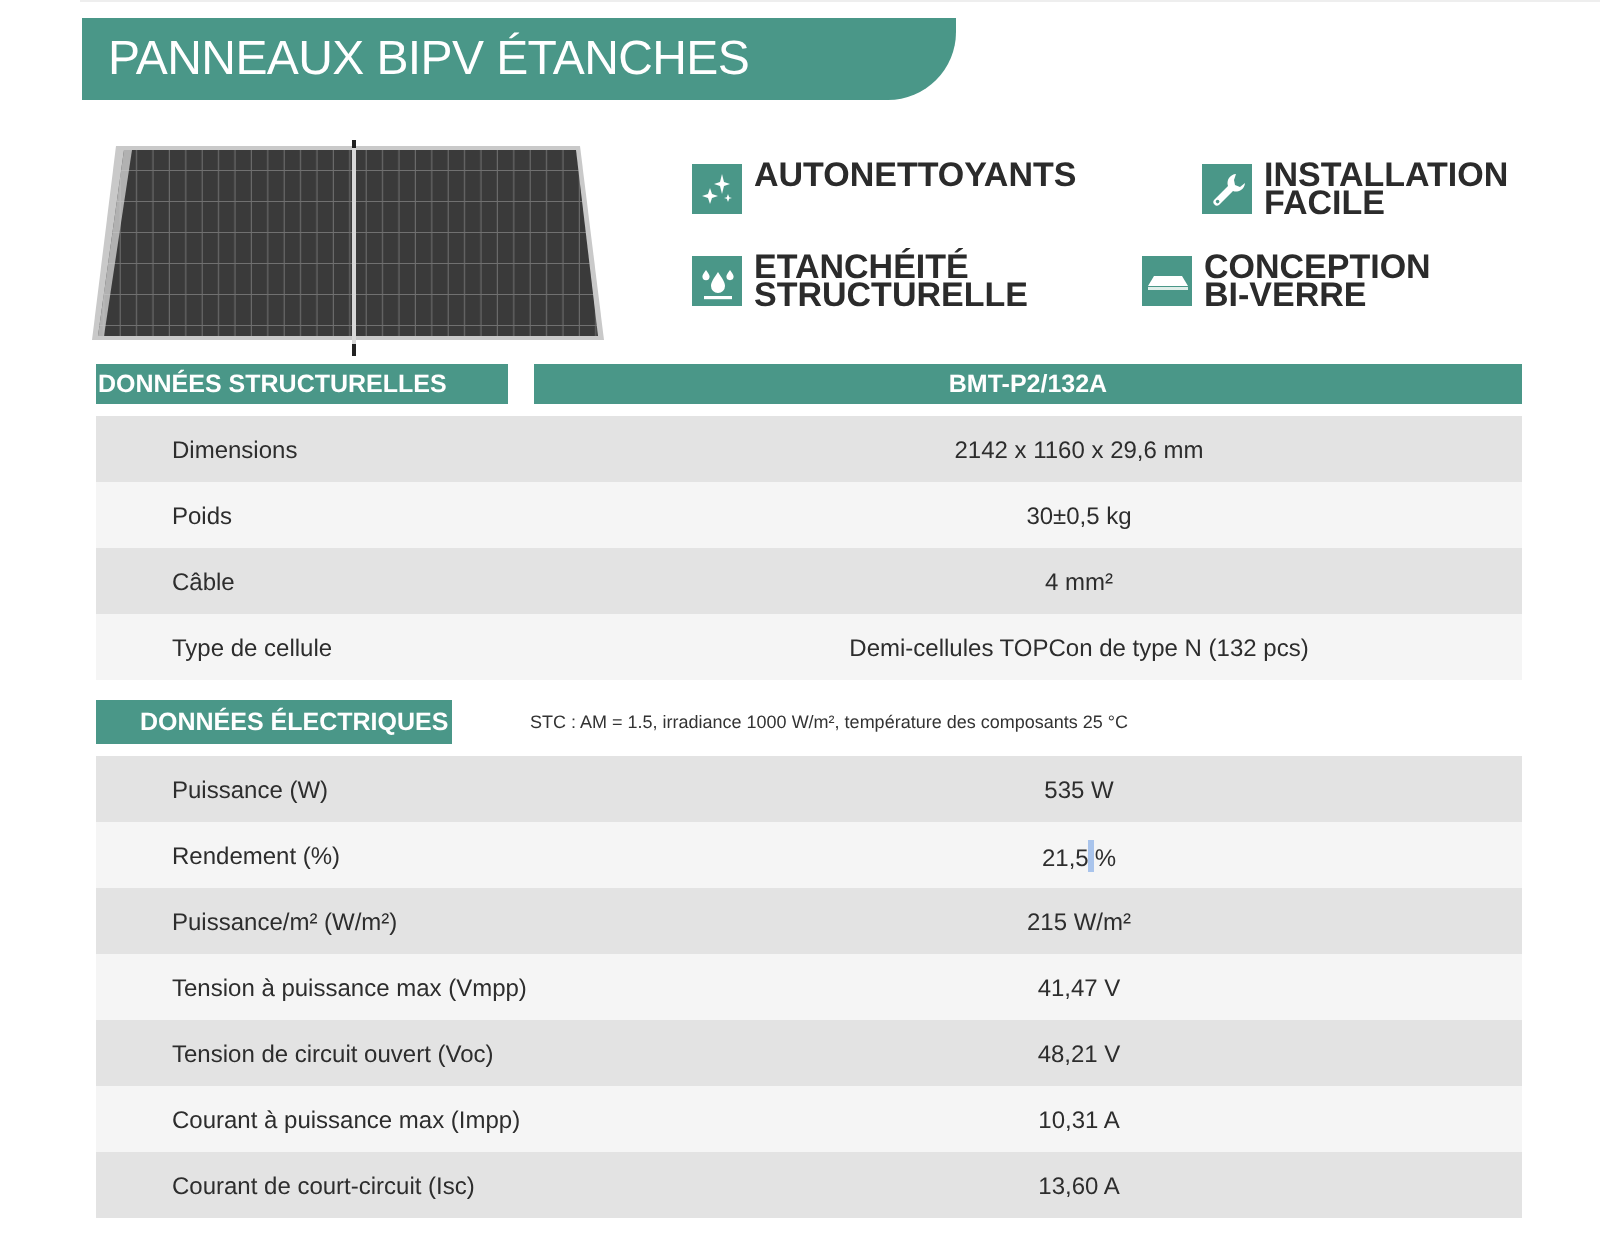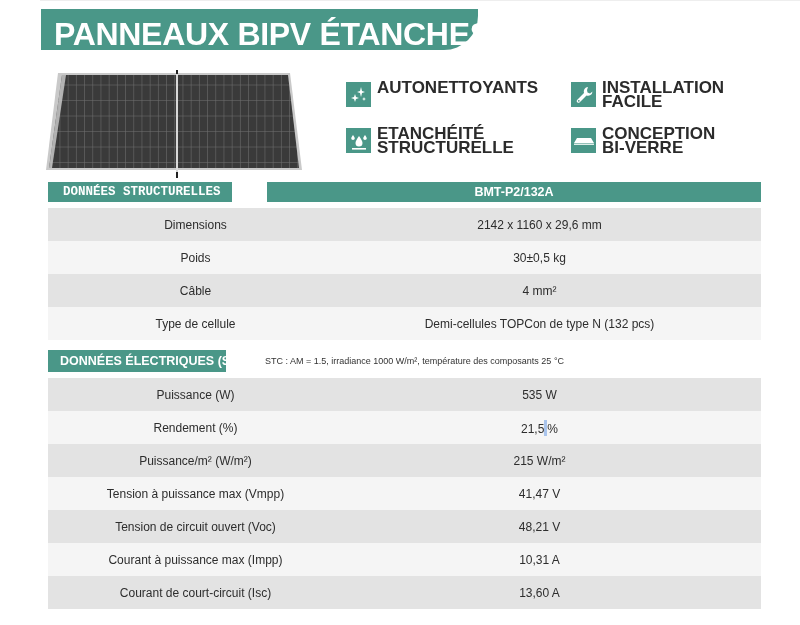--- a/index.html
+++ b/index.html
@@ -1,41 +1,41 @@
 <!DOCTYPE html>
 <html><head>
 <meta charset="utf-8">
 <style>
   html, body { margin: 0; padding: 0; background: #ffffff; }
   body { width: 800px; height: 625px; position: relative; overflow: hidden;
          font-family: "Liberation Sans", "DejaVu Sans", sans-serif; color: #2a2a2a; }
   .topline { position: absolute; left: 40px; top: 0; width: 760px; height: 1px; background: #eeeeee; }
   .banner { position: absolute; left: 41px; top: 9px; width: 437px; height: 41px;
             background: #4a9788; border-bottom-right-radius: 34px; border-top-right-radius: 0; }
-  .banner-title { position: absolute; left: 13px; top: 7px; color: #fff; font-weight: bold;
-                  font-size: 32px; letter-spacing: -0.3px; white-space: nowrap; }
+  .banner-title { position: absolute; left: 13px; top: 7px; color: #fff; font-weight: normal;
+                  font-size: 24px; letter-spacing: -0.3px; white-space: nowrap; }
 
   .panel-img { position: absolute; left: 44px; top: 70px; width: 260px; height: 108px; }
 
   .feature { position: absolute; display: flex; align-items: flex-start; }
   .feature .ico { width: 25px; height: 25px; background: #4a9788; display: flex;
                   align-items: center; justify-content: center; flex: 0 0 25px; }
   .feature .lbl { margin-left: 6px; font-size: 17px; font-weight: bold; line-height: 14px;
                   color: #2b2b2b; margin-top: -1px; }
   .feature .lbl span { display: block; white-space: nowrap; }
 
   .sec-head { position: absolute; background: #4a9788; color: #fff; font-weight: bold;
               font-size: 12.5px; display: flex; align-items: center; white-space: nowrap; }
   .note { position: absolute; font-size: 9px; color: #333; white-space: nowrap; }
 
   .table { position: absolute; left: 48px; width: 713px; }
   .row { height: 33px; display: flex; align-items: center; font-size: 12px; color: #2d2d2d; }
   .row:nth-child(odd) { background: #e3e3e3; }
   .row:nth-child(even) { background: #f5f5f5; }
-  .row .k { width: 270px; padding-left: 25px; box-sizing: border-box; white-space: nowrap; text-align: center; }
+  .row .k { width: 270px; padding-left: 38px; box-sizing: border-box; white-space: nowrap; }
   .row .v { position: absolute; left: 270px; right: 0; text-align: center; white-space: nowrap; }
   .row { position: relative; }
   .caret { display: inline-block; width: 3px; height: 16px; background: #a9c4ec;
            vertical-align: -3px; margin: 0 0 0 0; }
 </style>
 </head>
 <body>
 
 <div class="topline"></div>
 
@@ -65,21 +65,21 @@
       <path d="M12 2 L13 6 L16 7 L13 8 L12 12 L11 8 L8 7 L11 6 Z" fill="#fff"></path>
       <path d="M6 9 L7 12 L10 13 L7 14 L6 17 L5 14 L2 13 L5 12 Z" fill="#fff"></path>
       <path d="M15 12 L15.6 13.6 L17 14 L15.6 14.4 L15 16 L14.4 14.4 L13 14 L14.4 13.6 Z" fill="#fff"></path>
     </svg>
   </div>
   <div class="lbl">
     <span>AUTONETTOYANTS</span>
   </div>
 </div>
 
-<div class="feature" style="left:571px; top:82px;">
+<div class="feature" style="left:601px; top:82px;">
   <div class="ico">
     <svg width="20" height="20" viewBox="0 0 20 20">
       <path d="M14 2 a4.5 4.5 0 0 0 -4 6 L3 15 a1.8 1.8 0 0 0 2.5 2.5 L12.5 10.5 a4.5 4.5 0 0 0 6 -4 l-2.5 2 l-2.5 -1 l-0.5 -2.5 Z" fill="#fff"></path>
       <circle cx="4.8" cy="15.8" r="0.9" fill="#4a9788"></circle>
     </svg>
   </div>
   <div class="lbl">
     <span>INSTALLATION</span>
     <span>FACILE</span>
   </div>
@@ -106,21 +106,21 @@
       <polygon points="4,7 18,7 21,12 1,12" fill="#fff"></polygon>
       <rect x="1" y="12.5" width="20" height="1.5" fill="#dfeee9"></rect>
     </svg>
   </div>
   <div class="lbl">
     <span>CONCEPTION</span>
     <span>BI-VERRE</span>
   </div>
 </div>
 
-<div class="sec-head" style="left:48px; top:182px; width:184px; height:20px; padding-left:15px; box-sizing:border-box;font-family:Liberation Mono, monospace;">DONNÉES STRUCTURELLES</div>
+<div class="sec-head" style="left:48px; top:182px; width:206px; height:20px; padding-left:1px; box-sizing:border-box;">DONNÉES STRUCTURELLES</div>
 <div class="sec-head" style="left:267px; top:182px; width:494px; height:20px; justify-content:center;">BMT-P2/132A</div>
 
 <div class="table" style="top:208px;">
   <div class="row">
     <span class="k">Dimensions</span>
     <span class="v">2142 x 1160 x 29,6 mm</span>
   </div>
   <div class="row">
     <span class="k">Poids</span>
     <span class="v">30±0,5 kg</span>
@@ -128,21 +128,21 @@
   <div class="row">
     <span class="k">Câble</span>
     <span class="v">4 mm²</span>
   </div>
   <div class="row">
     <span class="k">Type de cellule</span>
     <span class="v">Demi-cellules TOPCon de type N (132 pcs)</span>
   </div>
 </div>
 
-<div class="sec-head" style="left:48px; top:350px; width:178px; height:22px; padding-left:12px; box-sizing:border-box;">DONNÉES ÉLECTRIQUES (STC)</div>
+<div class="sec-head" style="left:48px; top:350px; width:178px; height:22px; padding-left:22px; box-sizing:border-box;">DONNÉES ÉLECTRIQUES (STC)</div>
 <div class="note" style="left:265px; top:356px;">STC : AM = 1.5, irradiance 1000 W/m², température des composants 25 °C</div>
 
 <div class="table" style="top:378px;">
   <div class="row">
     <span class="k">Puissance (W)</span>
     <span class="v">535 W</span>
   </div>
   <div class="row">
     <span class="k">Rendement (%)</span>
     <span class="v">

